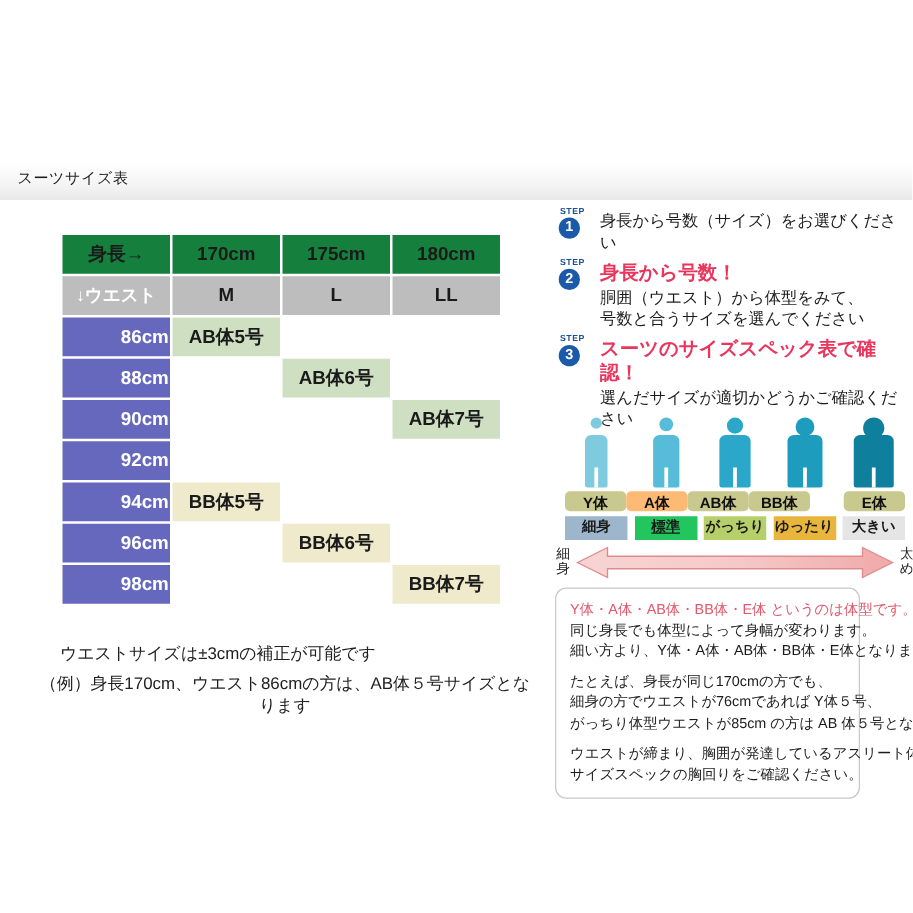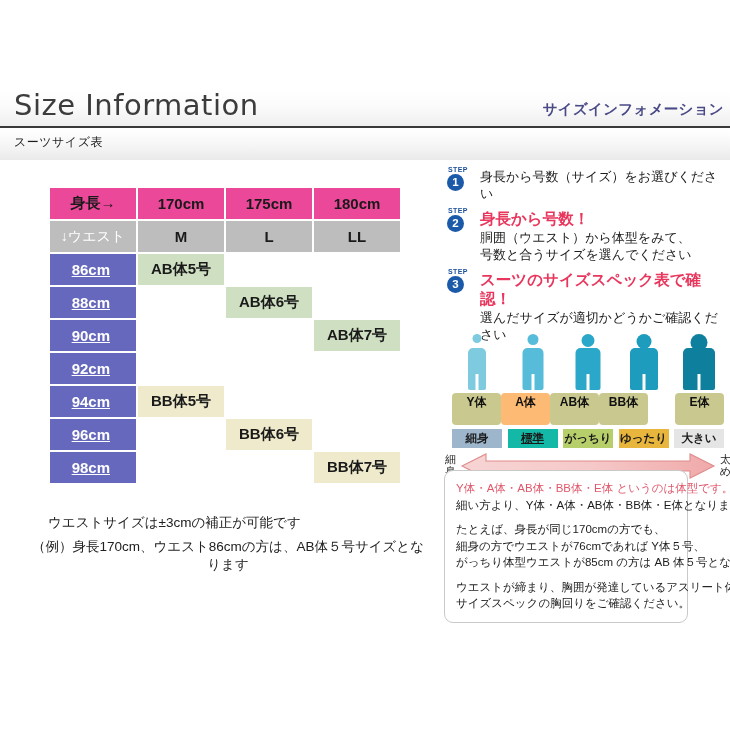--- a/index.html
+++ b/index.html
@@ -44,27 +44,27 @@
   .tbl{
     position:absolute;left:48px;top:186px;
     border-collapse:separate;border-spacing:2px;
   }
   .tbl td{
     width:86px;height:31px;
     text-align:center;vertical-align:middle;
     font-size:15px;font-weight:700;
     box-sizing:border-box;
   }
-  td.h-top{background:#ec4899;color:#1a1a1a;}
+  td.h-top{background:#15803d;color:#1a1a1a;}
   td.h-top.corner{color:#1a1a1a;}
   td.h-sub{background:#bdbdbd;color:#1a1a1a;}
-  td.h-sub.corner{color:#ffffff;font-weight:400;font-size:14px;}
+  td.h-sub.corner{color:#ffffff;font-weight:700;font-size:14px;}
   td.waist{
     background:#6668bd;color:#ffffff;
-    text-align:right;padding-right:26px;text-decoration:underline;
+    text-align:right;padding-right:1px;
   }
   td.blank{background:#ffffff;}
   td.ab{background:#cfe0c2;color:#1a1a1a;}
   td.bb{background:#eeeacb;color:#1a1a1a;}
 
   .note1{
     position:absolute;left:48px;top:514px;width:360px;
     font-size:13.5px;color:#202020;
   }
   .note2{
@@ -107,21 +107,21 @@
     position:absolute;left:50%;transform:translateX(-50%);
     top:14px;border-radius:5px 5px 2px 2px;
   }
   .fig .legsplit{
     position:absolute;bottom:0;left:50%;transform:translateX(-50%);
     width:3px;height:16px;background:#ffffff;
   }
 
   .namerow{display:flex;justify-content:space-between;margin-top:3px;}
   .namebox{
-    width:50px;height:32px;line-height:19px;text-align:center;
+    width:50px;height:16px;line-height:19px;text-align:center;
     background:#c9c98f;border-radius:4px;
     font-size:12px;font-weight:700;color:#111;
   }
   .swrow{display:flex;justify-content:space-between;margin-top:4px;}
   .sw{
     width:50px;height:19px;line-height:19px;text-align:center;
     font-size:11.5px;font-weight:700;color:#1a1a1a;
   }
 
   .arrowwrap{position:relative;height:40px;margin-top:3px;}
@@ -143,24 +143,20 @@
   }
   .info-l{font-size:11.5px;color:#1c1c1c;line-height:16.5px;white-space:nowrap;}
   .info-l.red{color:#e0586c;}
   .info-gap{height:8px;}
 </style>
 </head>
 <body>
 
 <div id="page">
 
-  <div class="hdr">
-    <div class="hdr-title">Size Information</div>
-    <div class="hdr-sub">サイズインフォメーション</div>
-  </div>
   <div class="subbar">
     <div class="subbar-txt">スーツサイズ表</div>
   </div>
 
   <table class="tbl">
     <tbody id="tbl-body">
         <tr>
           <td class="h-top corner">身長→</td>
           <td class="h-top">170cm</td>
           <td class="h-top">175cm</td>
@@ -277,21 +273,21 @@
       </div>
     <div class="namerow" id="namerow">
         <div class="namebox" style="background: rgb(201, 201, 143);">Y体</div>
         <div class="namebox" style="background: #fdba74;">A体</div>
         <div class="namebox" style="background: rgb(201, 201, 143);">AB体</div>
         <div class="namebox" style="background: rgb(201, 201, 143);">BB体</div>
         <div class="namebox" style="background: rgb(201, 201, 143); margin-left: 27px;">E体</div>
       </div>
     <div class="swrow" id="swrow">
         <div class="sw" style="background: rgb(157, 182, 204);">細身</div>
-        <div class="sw" style="background: #14b8a6; text-decoration: underline;">標準</div>
+        <div class="sw" style="background: #22c55e; text-decoration: underline;">標準</div>
         <div class="sw" style="background: rgb(183, 207, 107);">がっちり</div>
         <div class="sw" style="background: rgb(232, 182, 60);">ゆったり</div>
         <div class="sw" style="background: #e5e5e5;">大きい</div>
       </div>
     <div class="arrowwrap">
       <div class="arrow-lbl l"><span id="alL" style="white-space: pre;">細
 身</span></div>
       <div class="arrow-lbl r"><span id="alR" style="white-space: pre;">太
 め</span></div>
       <svg class="arrowsvg" width="256" height="34" viewBox="0 0 256 34">
@@ -302,20 +298,21 @@
             <stop offset="100%" stop-color="#f0a9a9"></stop>
           </linearGradient>
         </defs>
         <polygon points="2,15 26,3 26,10 230,10 230,3 254,15 230,27 230,20 26,20 26,27" fill="url(#ag)" stroke="#e08b8b" stroke-width="1.1"></polygon>
       </svg>
     </div>
   </div>
 
   <div class="infobox" id="infobox">
       <div class="info-l red">Y体・A体・AB体・BB体・E体 というのは体型です。</div>
+      <div class="info-l">同じ身長でも体型によって身幅が変わります。</div>
       <div class="info-l">細い方より、Y体・A体・AB体・BB体・E体となります。</div>
       <div class="info-gap"></div>
       <div class="info-l">たとえば、身長が同じ170cmの方でも、</div>
       <div class="info-l">細身の方でウエストが76cmであれば Y体５号、</div>
       <div class="info-l">がっちり体型ウエストが85cm の方は AB 体５号となります。</div>
       <div class="info-gap"></div>
       <div class="info-l">ウエストが締まり、胸囲が発達しているアスリート体型の方は、</div>
       <div class="info-l">サイズスペックの胸回りをご確認ください。</div>
     </div>
 

